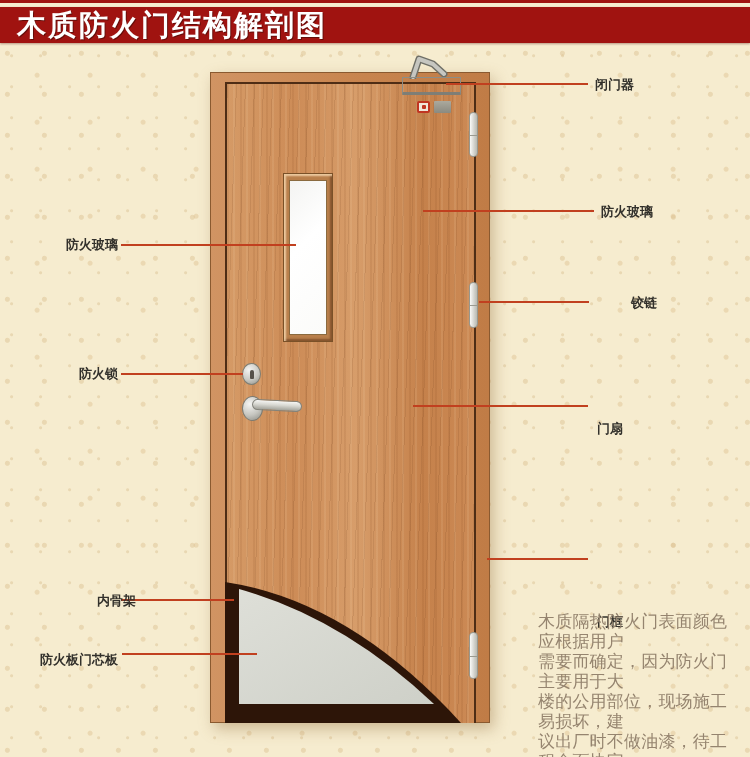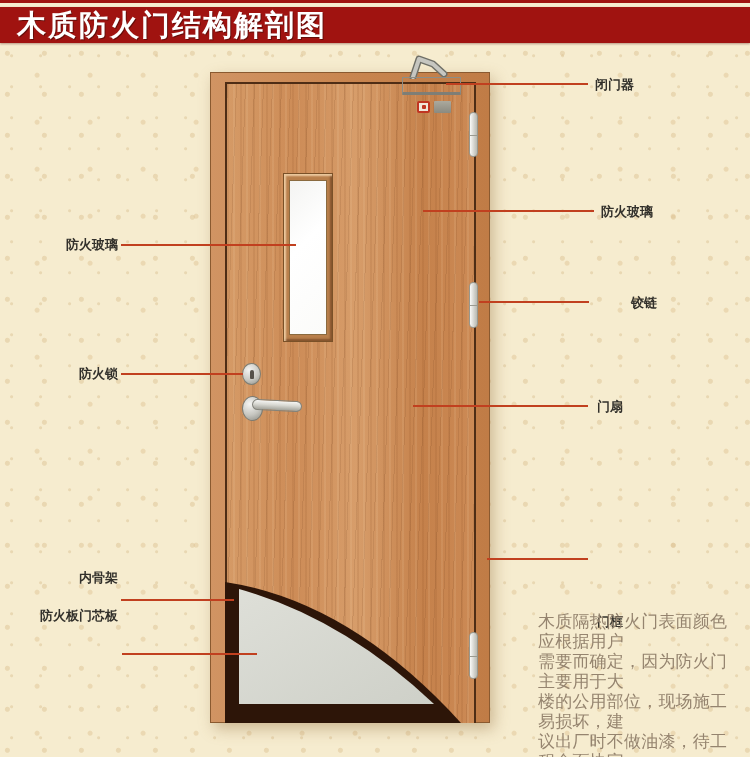--- a/index.html
+++ b/index.html
@@ -133,36 +133,36 @@
   <path d="M 14 14 Q 118 43 209 129 L 14 129 Z" fill="url(#coreGrad)"></path>
 </svg>
 
 <div class="abs line" style="left:121px;top:244px;width:175px;"></div>
 <span class="abs lbl lbl-left" style="top:237px;">防火玻璃</span>
 
 <div class="abs line" style="left:121px;top:373px;width:122px;"></div>
 <span class="abs lbl lbl-left" style="top:367px;font-family:Liberation Mono, monospace;">防火锁</span>
 
 <div class="abs line" style="left:121px;top:599px;width:113px;"></div>
-<span class="abs lbl lbl-left" style="top:570px;">内骨架</span>
+<span class="abs lbl lbl-left" style="top:593px;padding-left:18px;">内骨架</span>
 
 <div class="abs line" style="left:122px;top:653px;width:135px;"></div>
-<span class="abs lbl lbl-left" style="top:608px;">防火板门芯板</span>
+<span class="abs lbl lbl-left" style="top:652px;">防火板门芯板</span>
 
 <div class="abs line" style="left:446px;top:83px;width:142px;"></div>
 <span class="abs lbl" style="left:595px;top:77px;">闭门器</span>
 
 <div class="abs line" style="left:423px;top:210px;width:171px;"></div>
 <span class="abs lbl" style="left:601px;top:204px;">防火玻璃</span>
 
 <div class="abs line" style="left:479px;top:301px;width:110px;"></div>
 <span class="abs lbl" style="left:631px;top:295px;">铰链</span>
 
 <div class="abs line" style="left:413px;top:405px;width:175px;"></div>
-<span class="abs lbl" style="left:597px;top:399px;">门扇</span>
+<span class="abs lbl" style="left:597px;top:421px;">门扇</span>
 
 <div class="abs line" style="left:487px;top:558px;width:101px;"></div>
 <span class="abs lbl" style="left:597px;top:566px;margin-top:48px;">门框</span>
 
 <div class="abs desc">木质隔热防火门表面颜色应根据用户
 需要而确定，因为防火门主要用于大
 楼的公用部位，现场施工易损坏，建
 议出厂时不做油漆，待工程全面快完
 工时，在现场做油漆，达到更科学化
 更人性化的服务。</div>

